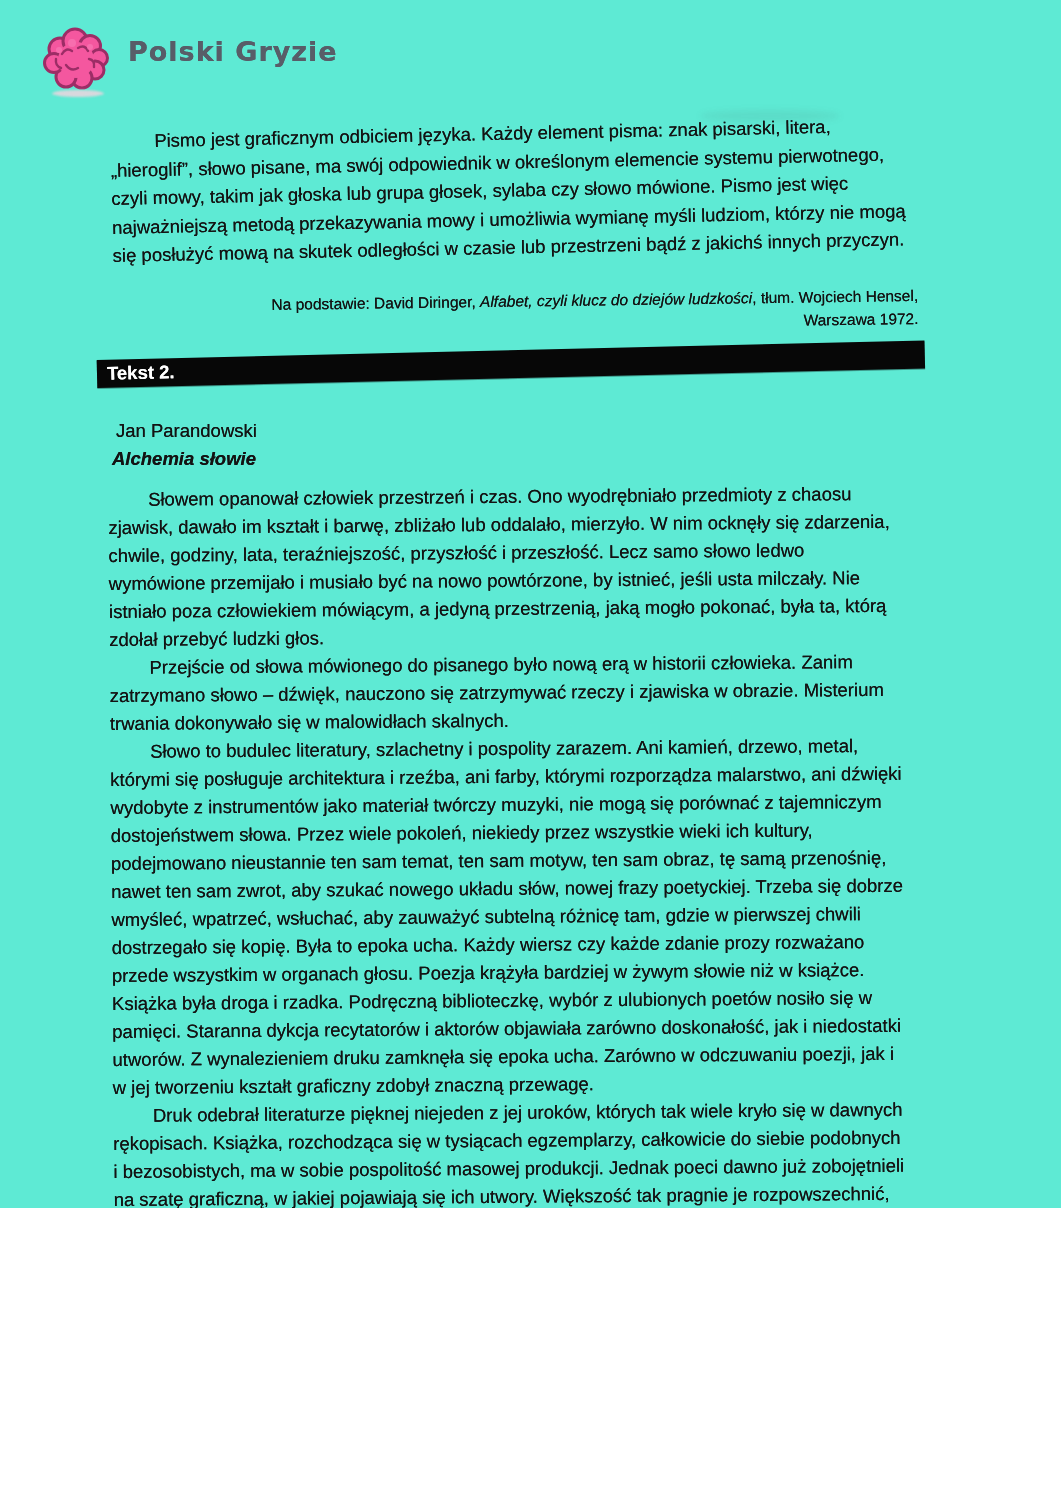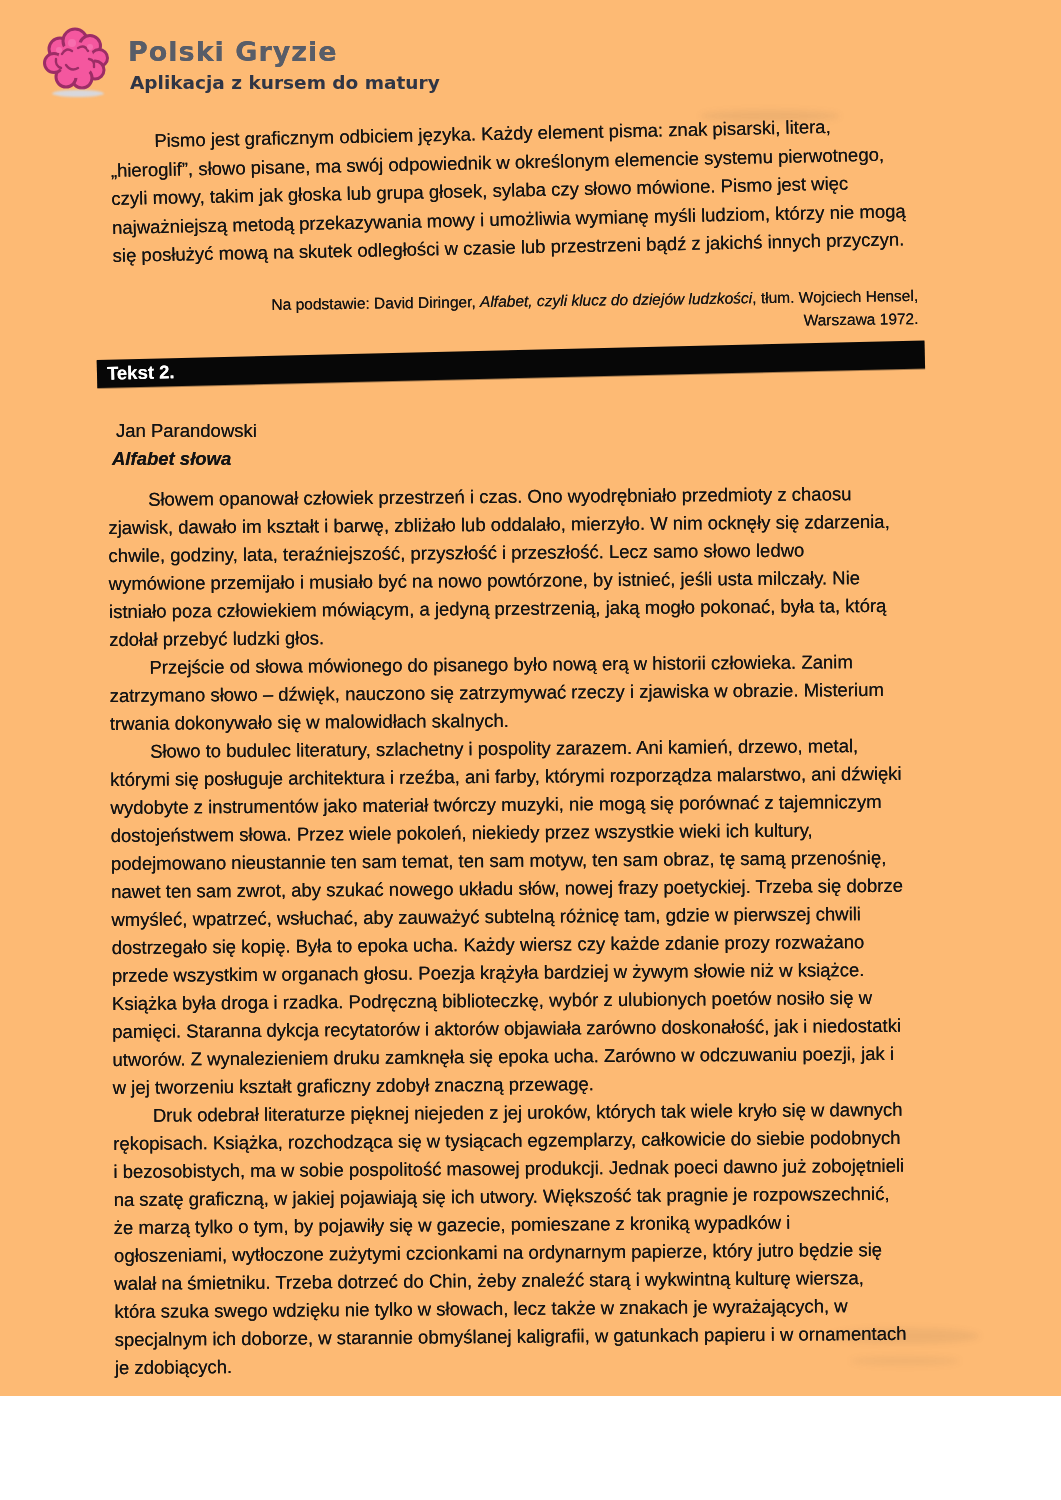--- a/index.html
+++ b/index.html
@@ -1,19 +1,19 @@
 <!DOCTYPE html>
 <html lang="pl"><head>
 <meta charset="utf-8">
 <style>
   html,body{margin:0;padding:0;background:#ffffff;}
   #page{
     position:relative;
-    width:1061px;height:1396px;
-    background:#fdba74;
+    width:1061px;height:1208px;
+    background:#5eead4;
     overflow:hidden;
     font-family:"Liberation Sans", sans-serif;
     color:#141414;
   }
   
   .app-header{position:absolute;left:40px;top:22px;width:560px;height:90px;}
   .brain-wrap{position:absolute;left:2px;top:2px;width:70px;height:78px;}
   .logo-shadow{
     position:absolute;left:12px;top:68px;width:52px;height:7px;border-radius:50%;
     background:#d8d8dd;filter:blur(1px);
@@ -106,42 +106,41 @@
         </g>
         <g fill="#f873b1" opacity="0.85">
           <circle cx="30" cy="16" r="4"></circle>
           <circle cx="48" cy="20" r="3"></circle>
           <circle cx="17" cy="23" r="3"></circle>
         </g>
       </svg>
     </div>
     <div class="logo-shadow"></div>
     <div class="app-title">Polski Gryzie</div>
-    <div class="app-subtitle">Aplikacja z kursem do matury</div>
   </div>
 
   <div class="scan">
 
     <div class="smudge s1"></div>
     <div class="smudge s2"></div>
     <div class="smudge s3"></div>
 
     <div class="intro txt">Pismo jest graficznym odbiciem języka. Każdy element pisma: znak pisarski, litera, „hieroglif”, słowo pisane, ma swój odpowiednik w określonym elemencie systemu pierwotnego, czyli mowy, takim jak głoska lub grupa głosek, sylaba czy słowo mówione. Pismo jest więc najważniejszą metodą przekazywania mowy i umożliwia wymianę myśli ludziom, którzy nie mogą się posłużyć mową na skutek odległości w czasie lub przestrzeni bądź z jakichś innych przyczyn.</div>
 
     <div class="citation txt">
       <span>Na podstawie: David Diringer, </span><span class="it">Alfabet, czyli klucz do dziejów ludzkości</span><span>, tłum. Wojciech Hensel,</span><br>
       <span>Warszawa 1972.</span>
     </div>
 
     <div class="tekst-bar">
       <span class="label">Tekst 2.</span>
     </div>
 
     <div class="author txt">Jan Parandowski</div>
-    <div class="work-title txt">Alfabet słowa</div>
+    <div class="work-title txt">Alchemia słowie</div>
 
     <div class="bodytext txt">
       <p>Słowem opanował człowiek przestrzeń i czas. Ono wyodrębniało przedmioty z chaosu zjawisk, dawało im kształt i barwę, zbliżało lub oddalało, mierzyło. W nim ocknęły się zdarzenia, chwile, godziny, lata, teraźniejszość, przyszłość i przeszłość. Lecz samo słowo ledwo wymówione przemijało i musiało być na nowo powtórzone, by istnieć, jeśli usta milczały. Nie istniało poza człowiekiem mówiącym, a jedyną przestrzenią, jaką mogło pokonać, była ta, którą zdołał przebyć ludzki głos.</p>
       <p>Przejście od słowa mówionego do pisanego było nową erą w historii człowieka. Zanim zatrzymano słowo – dźwięk, nauczono się zatrzymywać rzeczy i zjawiska w obrazie. Misterium trwania dokonywało się w malowidłach skalnych.</p>
       <p>Słowo to budulec literatury, szlachetny i pospolity zarazem. Ani kamień, drzewo, metal, którymi się posługuje architektura i rzeźba, ani farby, którymi rozporządza malarstwo, ani dźwięki wydobyte z instrumentów jako materiał twórczy muzyki, nie mogą się porównać z tajemniczym dostojeństwem słowa. Przez wiele pokoleń, niekiedy przez wszystkie wieki ich kultury, podejmowano nieustannie ten sam temat, ten sam motyw, ten sam obraz, tę samą przenośnię, nawet ten sam zwrot, aby szukać nowego układu słów, nowej frazy poetyckiej. Trzeba się dobrze wmyśleć, wpatrzeć, wsłuchać, aby zauważyć subtelną różnicę tam, gdzie w pierwszej chwili dostrzegało się kopię. Była to epoka ucha. Każdy wiersz czy każde zdanie prozy rozważano przede wszystkim w organach głosu. Poezja krążyła bardziej w żywym słowie niż w książce. Książka była droga i rzadka. Podręczną biblioteczkę, wybór z ulubionych poetów nosiło się w pamięci. Staranna dykcja recytatorów i aktorów objawiała zarówno doskonałość, jak i niedostatki utworów. Z wynalezieniem druku zamknęła się epoka ucha. Zarówno w odczuwaniu poezji, jak i w jej tworzeniu kształt graficzny zdobył znaczną przewagę.</p>
       <p>Druk odebrał literaturze pięknej niejeden z jej uroków, których tak wiele kryło się w dawnych rękopisach. Książka, rozchodząca się w tysiącach egzemplarzy, całkowicie do siebie podobnych i bezosobistych, ma w sobie pospolitość masowej produkcji. Jednak poeci dawno już zobojętnieli na szatę graficzną, w jakiej pojawiają się ich utwory. Większość tak pragnie je rozpowszechnić, że marzą tylko o tym, by pojawiły się w gazecie, pomieszane z kroniką wypadków i ogłoszeniami, wytłoczone zużytymi czcionkami na ordynarnym papierze, który jutro będzie się walał na śmietniku. Trzeba dotrzeć do Chin, żeby znaleźć starą i wykwintną kulturę wiersza, która szuka swego wdzięku nie tylko w słowach, lecz także w znakach je wyrażających, w specjalnym ich doborze, w starannie obmyślanej kaligrafii, w gatunkach papieru i w ornamentach je zdobiących.</p>
     </div>
 
   </div>
 </div>

